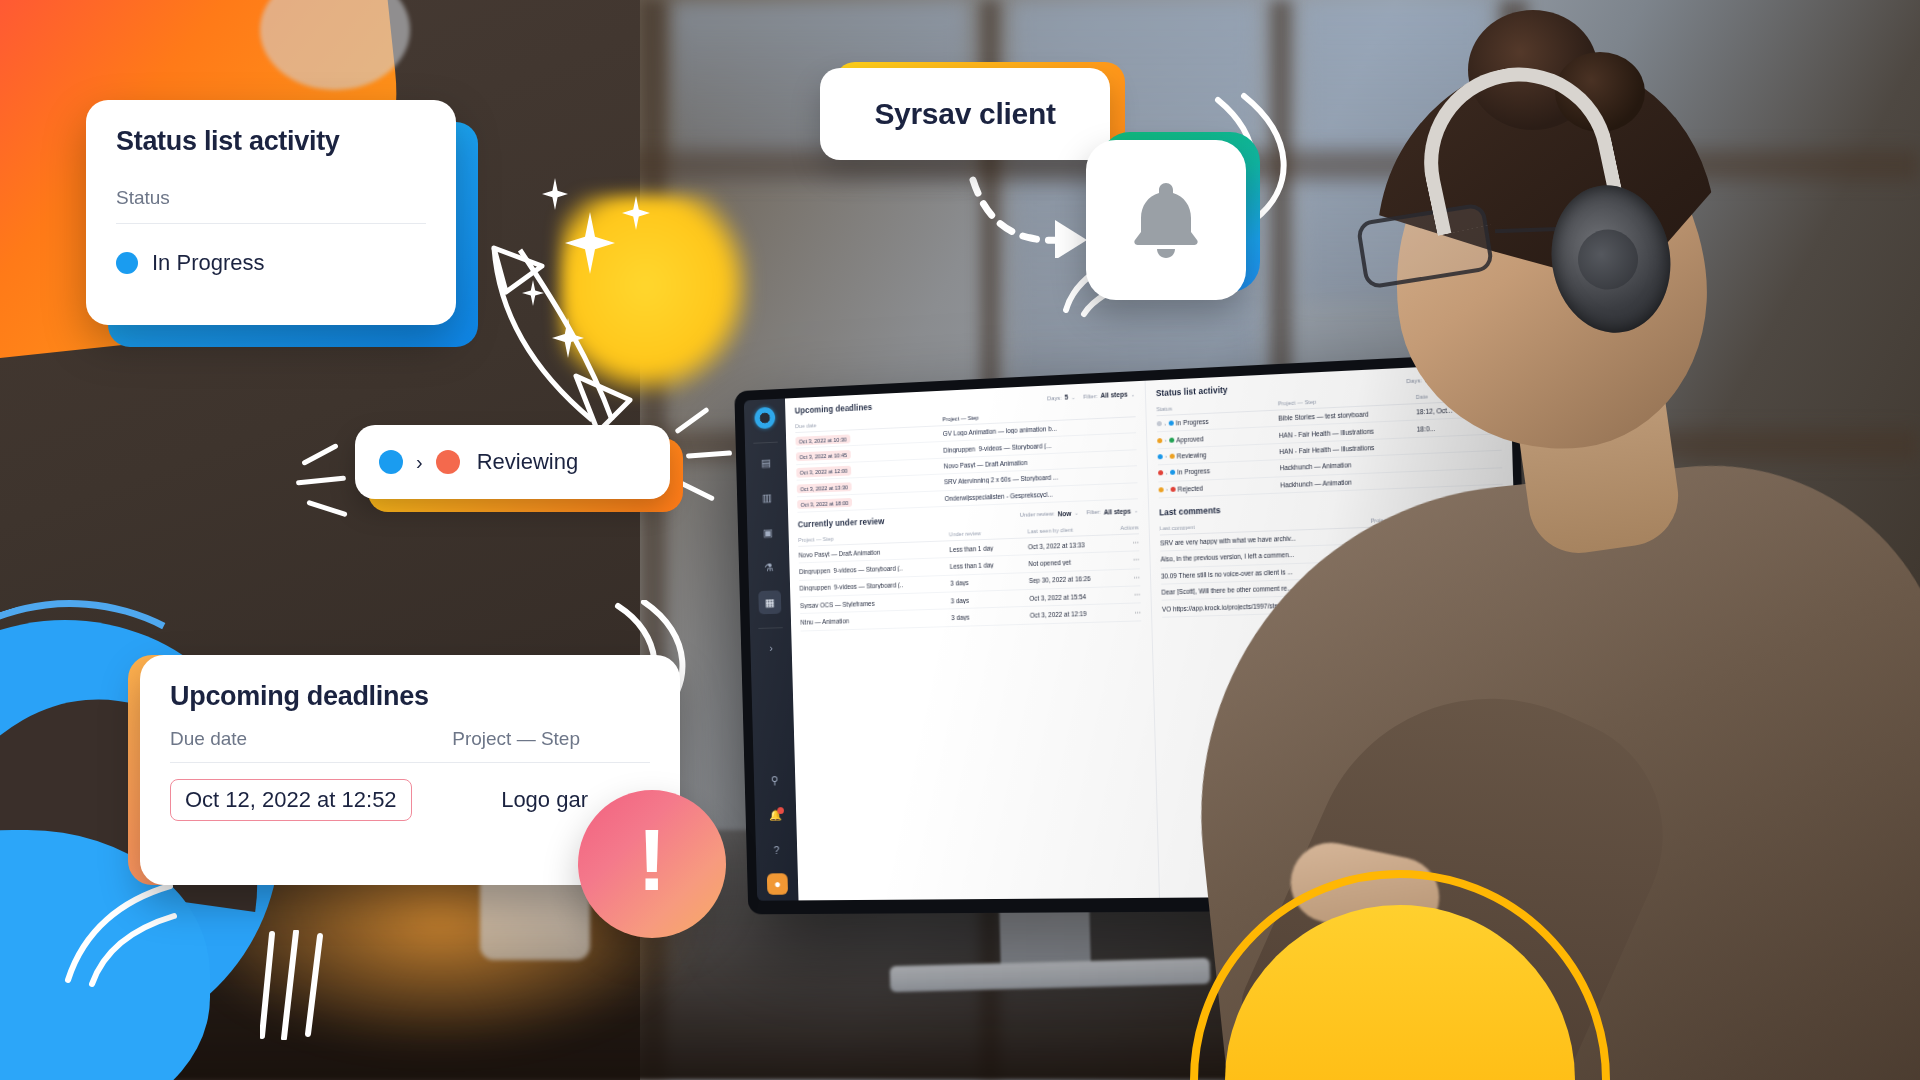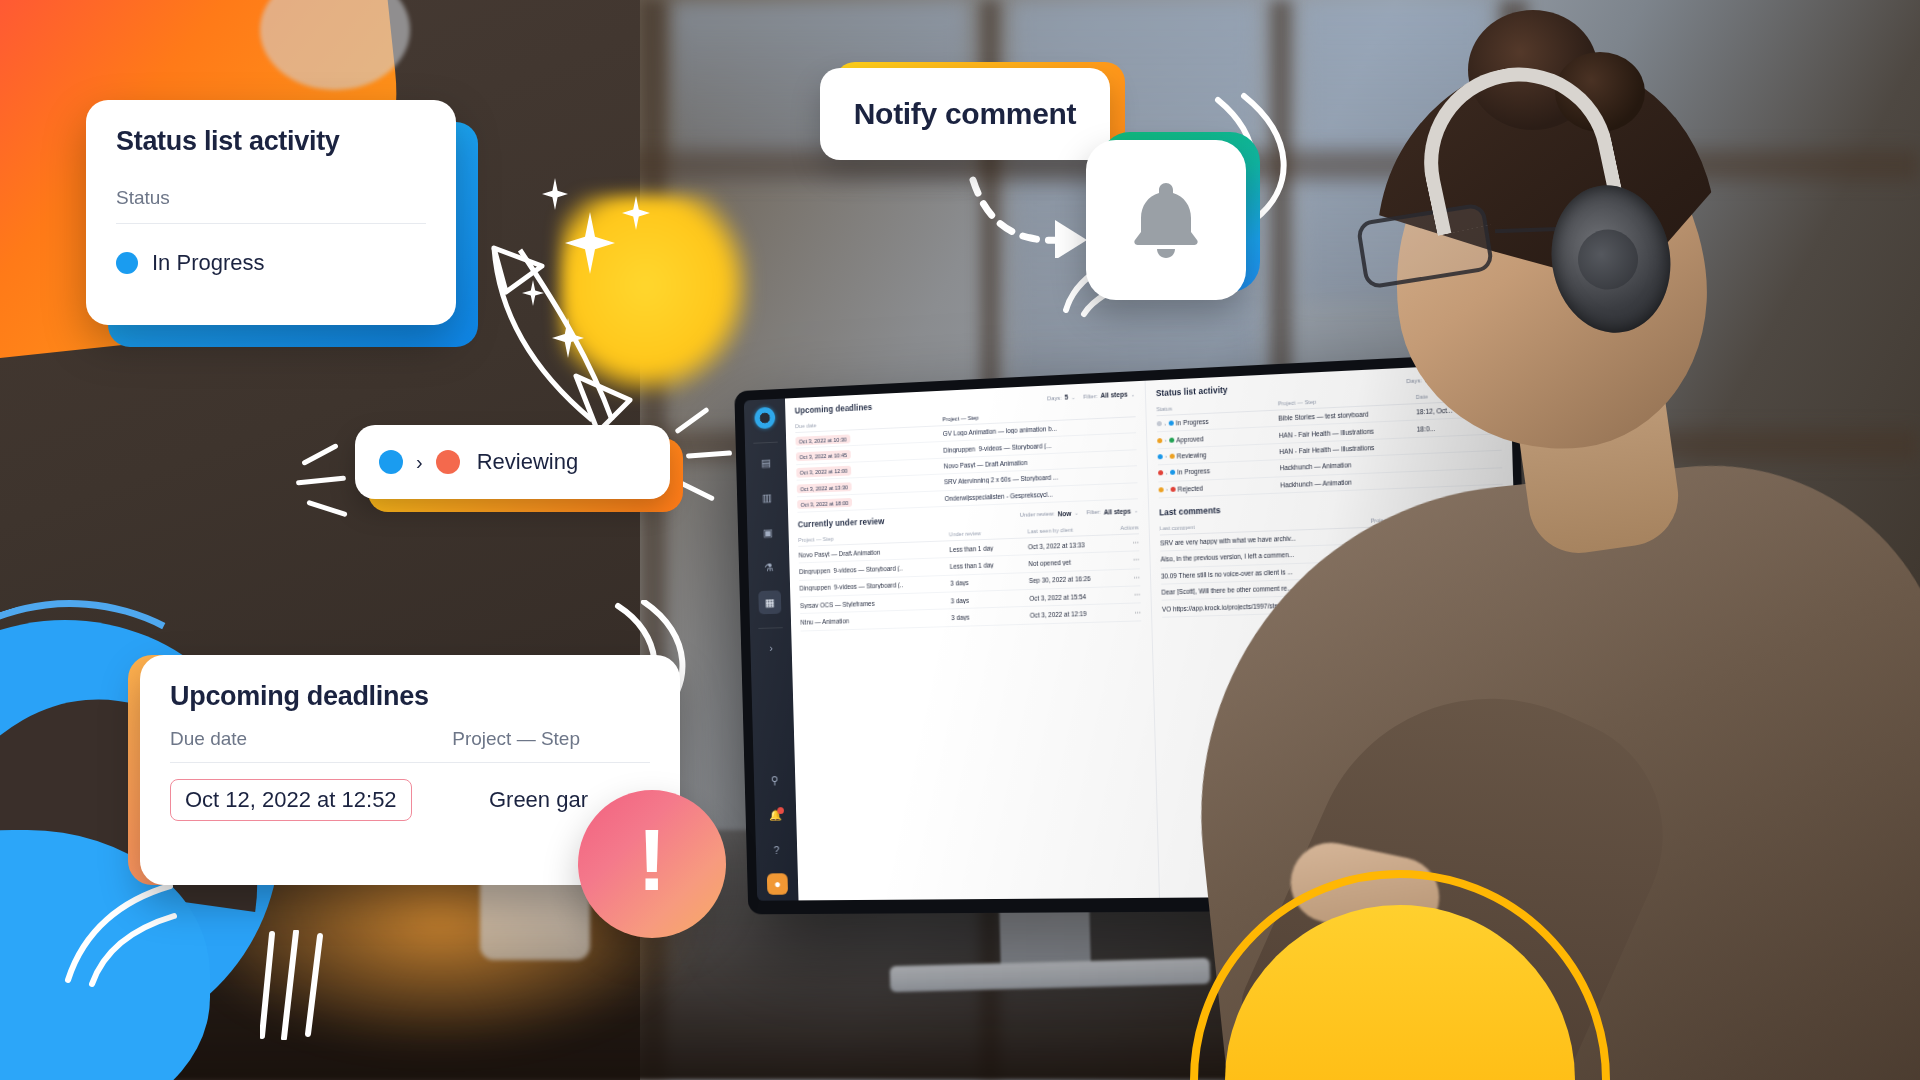--- a/index.html
+++ b/index.html
@@ -704,42 +704,42 @@
   <div class="pill-accent"></div>
   <div class="pill">
     <span style="width:24px;height:24px;border-radius:50%;background:#1a9cf0;display:inline-block;"></span>
     <span style="color:#1b2340;font-size:20px;">›</span>
     <span style="width:24px;height:24px;border-radius:50%;background:#f4694d;display:inline-block;"></span>
     <span style="margin-left:4px;">Reviewing</span>
   </div>
 
   <div class="notify-accent"></div>
   <div class="notify">
-    <span>Notify comment</span>
+    <span>Syrsav client</span>
   </div>
 
   <div class="bell-accent"></div>
   <div class="bell-card">
     <svg width="78" height="82" viewBox="0 0 78 82">
       <path d="M39 4 c-4 0-7 3-7 7 v3 C21 17 14 27 14 39 v14 l-6 8 c-1.6 2 0 5 2.6 5 h56.8 c2.6 0 4.2-3 2.6-5 l-6-8 V39 c0-12-7-22-18-25 v-3 c0-4-3-7-7-7 z" fill="#9aa0a6"></path>
       <path d="M30 70 h18 c0 5-4 9-9 9 s-9-4-9-9 z" fill="#9aa0a6"></path>
     </svg>
   </div>
 
   <div class="deadlines-accent"></div>
   <div class="card-deadlines">
     <div class="card-title">Upcoming deadlines</div>
     <div class="dl-head">
       <span class="col-head">Due date</span>
       <span class="col-head" style="margin-right:70px;">Project — Step</span>
     </div>
     <div class="rule" style="margin-top:12px;"></div>
     <div class="dl-row">
       <span class="dl-date-pill">Oct 12, 2022 at 12:52</span>
-      <span class="dl-proj" style="margin-right:62px;">Green gar</span>
+      <span class="dl-proj" style="margin-right:62px;">Logo gar</span>
     </div>
   </div>
 
   <div class="excl">
     <span>!</span>
   </div>
 
 </div>
 
 </body></html>

